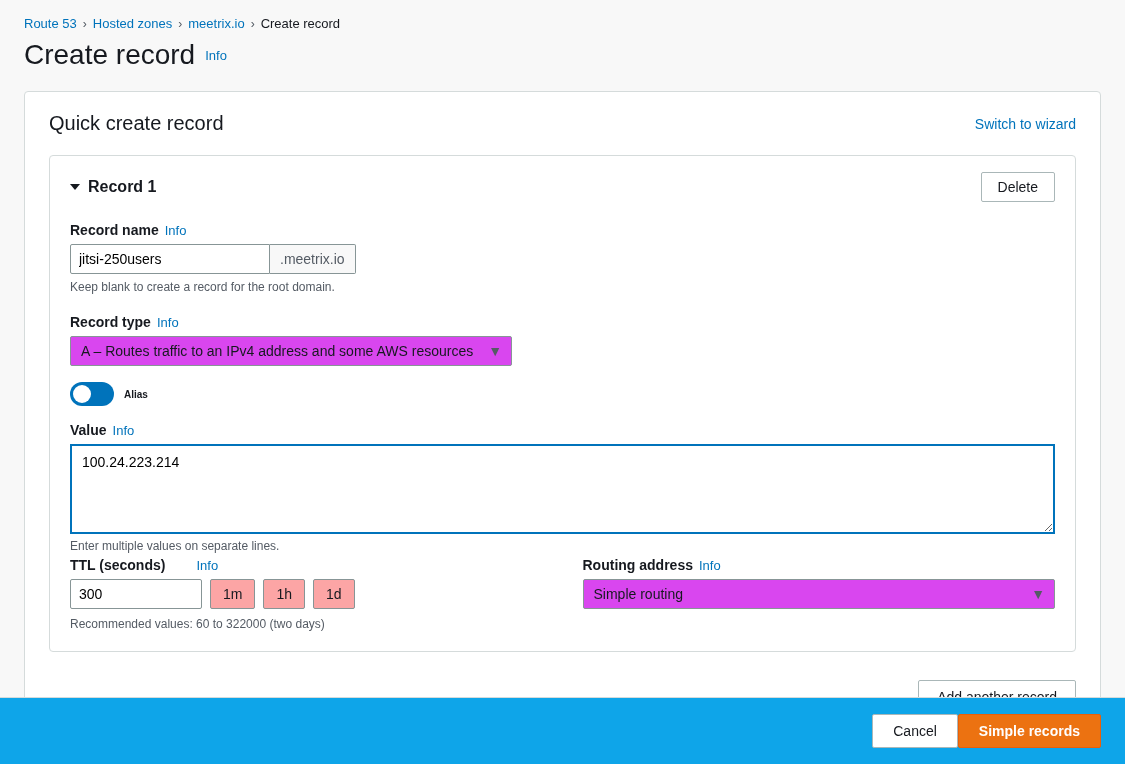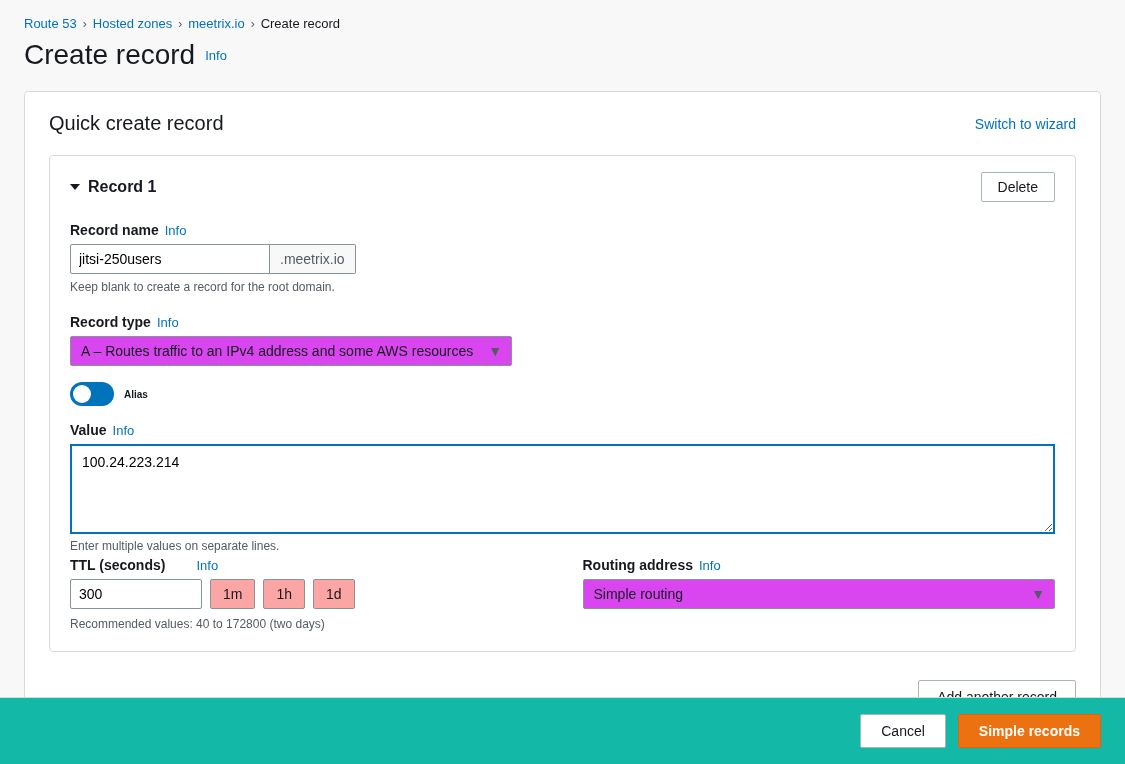--- a/index.html
+++ b/index.html
@@ -318,27 +318,26 @@
       border-radius: 2px;
       font-size: 14px;
       cursor: pointer;
       color: #16191f;
     }
 
     
     .bottom-actions {
       display: flex;
       justify-content: flex-end;
-      gap: 12px;
       padding: 16px 24px;
       position: fixed;
       bottom: 0;
       left: 0;
       right: 0;
-      background: #14b8a6;
+      background: #0ea5e9;
       border-top: 1px solid #d5dbdb;
     }
     .cancel-btn {
       padding: 8px 20px;
       background: #fff;
       border: 1px solid #aab7b8;
       border-radius: 2px;
       font-size: 14px;
       cursor: pointer;
       color: #16191f;
@@ -447,21 +446,21 @@
           <div class="label-row" style="margin-bottom:6px;gap:31px;">
             <label class="field-label">TTL (seconds)</label>
             <a class="info-link" href="#">Info</a>
           </div>
           <div class="ttl-input-group">
             <input type="text" class="ttl-input" value="300" style="">
             <button class="ttl-btn">1m</button>
             <button class="ttl-btn">1h</button>
             <button class="ttl-btn">1d</button>
           </div>
-          <span class="ttl-hint">Recommended values: 40 to 172800 (two days)</span>
+          <span class="ttl-hint">Recommended values: 60 to 322000 (two days)</span>
         </div>
 
         <div class="routing-section">
           <div class="label-row" style="margin-bottom:6px;">
             <label class="field-label">Routing address</label>
             <a class="info-link" href="#">Info</a>
           </div>
           <div class="select-wrapper">
             <select class="select-field">
               <option>Simple routing</option>

